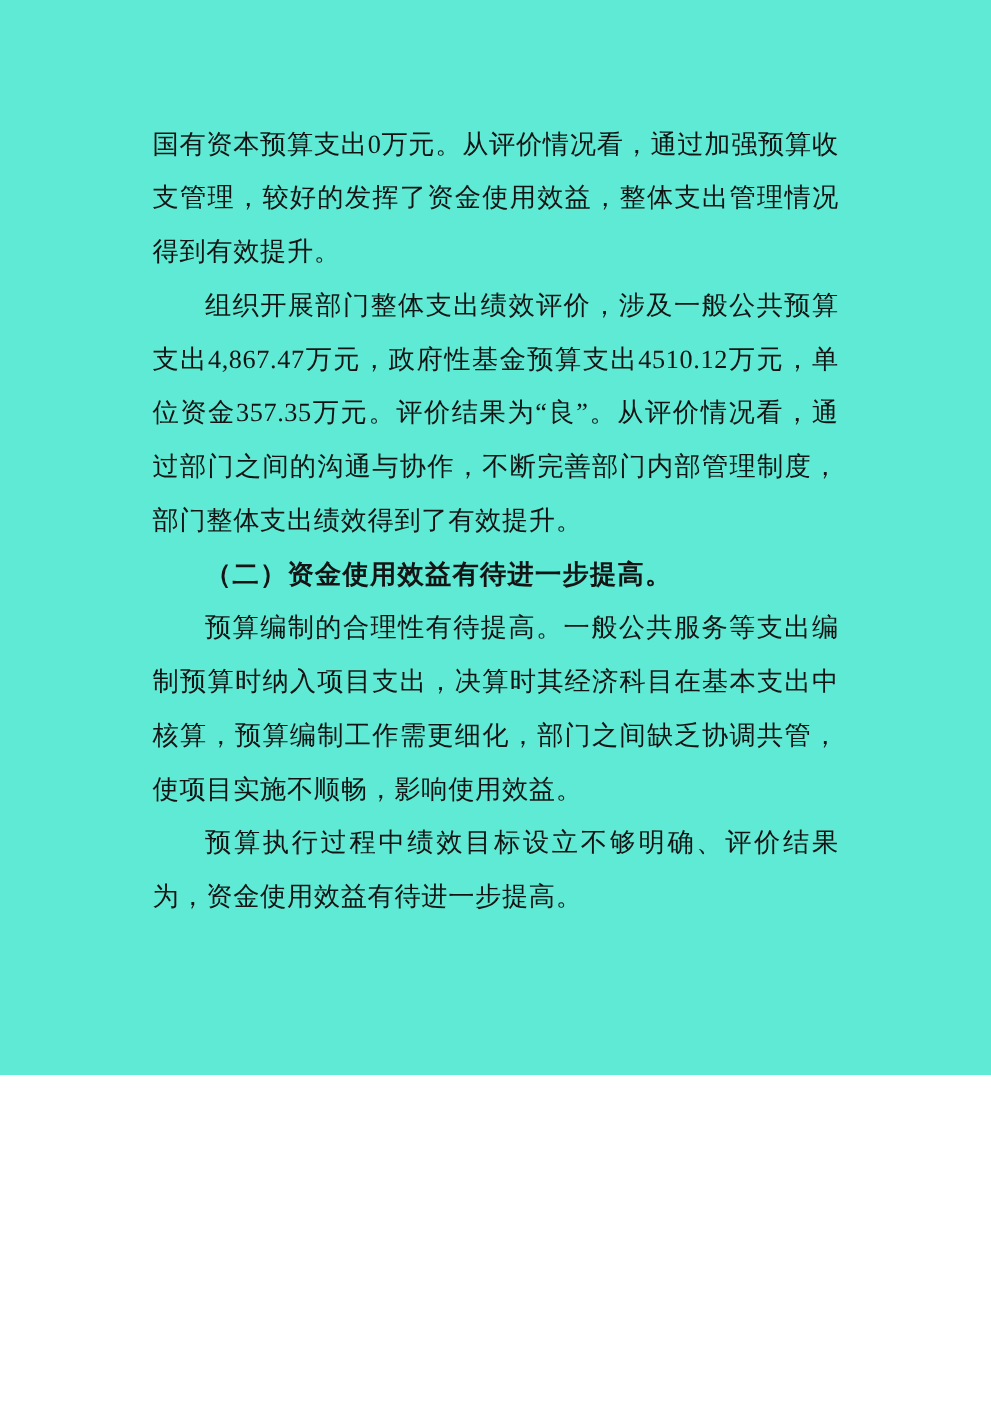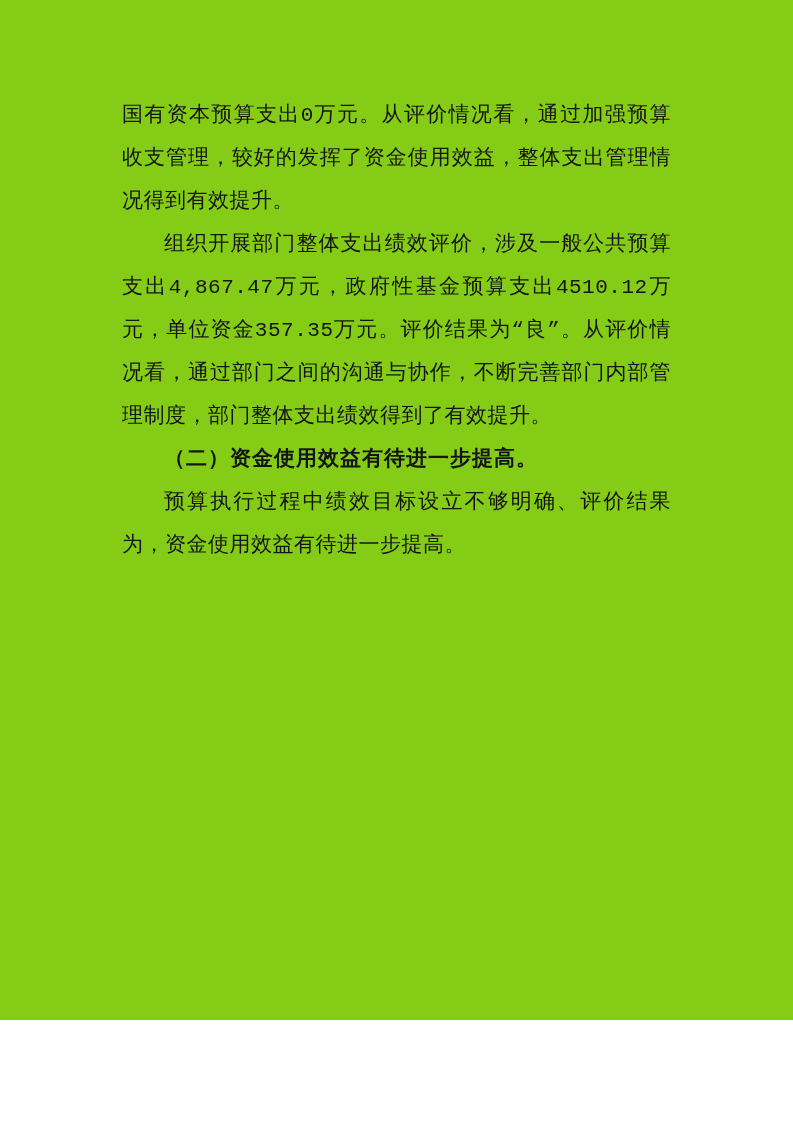--- a/index.html
+++ b/index.html
@@ -3,24 +3,24 @@
 <meta charset="utf-8">
 <style>
   html, body {
     margin: 0;
     padding: 0;
     background: #ffffff;
   }
   .page {
     position: relative;
     width: 793px;
-    height: 1020px;
-    background: #84cc16;
+    height: 860px;
+    background: #5eead4;
     overflow: hidden;
-    font-family: Liberation Mono, monospace;
+    font-family: Liberation Serif, serif;
     color: #141414;
   }
   .text-block {
     position: absolute;
     left: 122px;
     top: 94px;
     width: 549px;
   }
   .para {
     margin: 0;
@@ -51,16 +51,17 @@
   }
 </style>
 </head>
 <body>
 
 <div class="page">
   <div class="text-block">
     <p class="para no-indent">国有资本预算支出0万元。从评价情况看，通过加强预算收支管理，较好的发挥了资金使用效益，整体支出管理情况得到有效提升。</p>
     <p class="para">组织开展部门整体支出绩效评价，涉及一般公共预算支出4,867.47万元，政府性基金预算支出4510.12万元，单位资金357.35万元。评价结果为“良”。从评价情况看，通过部门之间的沟通与协作，不断完善部门内部管理制度，部门整体支出绩效得到了有效提升。</p>
     <p class="para heading">（二）资金使用效益有待进一步提高。</p>
+    <p class="para">预算编制的合理性有待提高。一般公共服务等支出编制预算时纳入项目支出，决算时其经济科目在基本支出中核算，预算编制工作需更细化，部门之间缺乏协调共管，使项目实施不顺畅，影响使用效益。</p>
     <p class="para">预算执行过程中绩效目标设立不够明确、评价结果为，资金使用效益有待进一步提高。</p>
   </div>
   <div class="page-footer">— 31 —</div>
 </div>
 
 </body></html>

